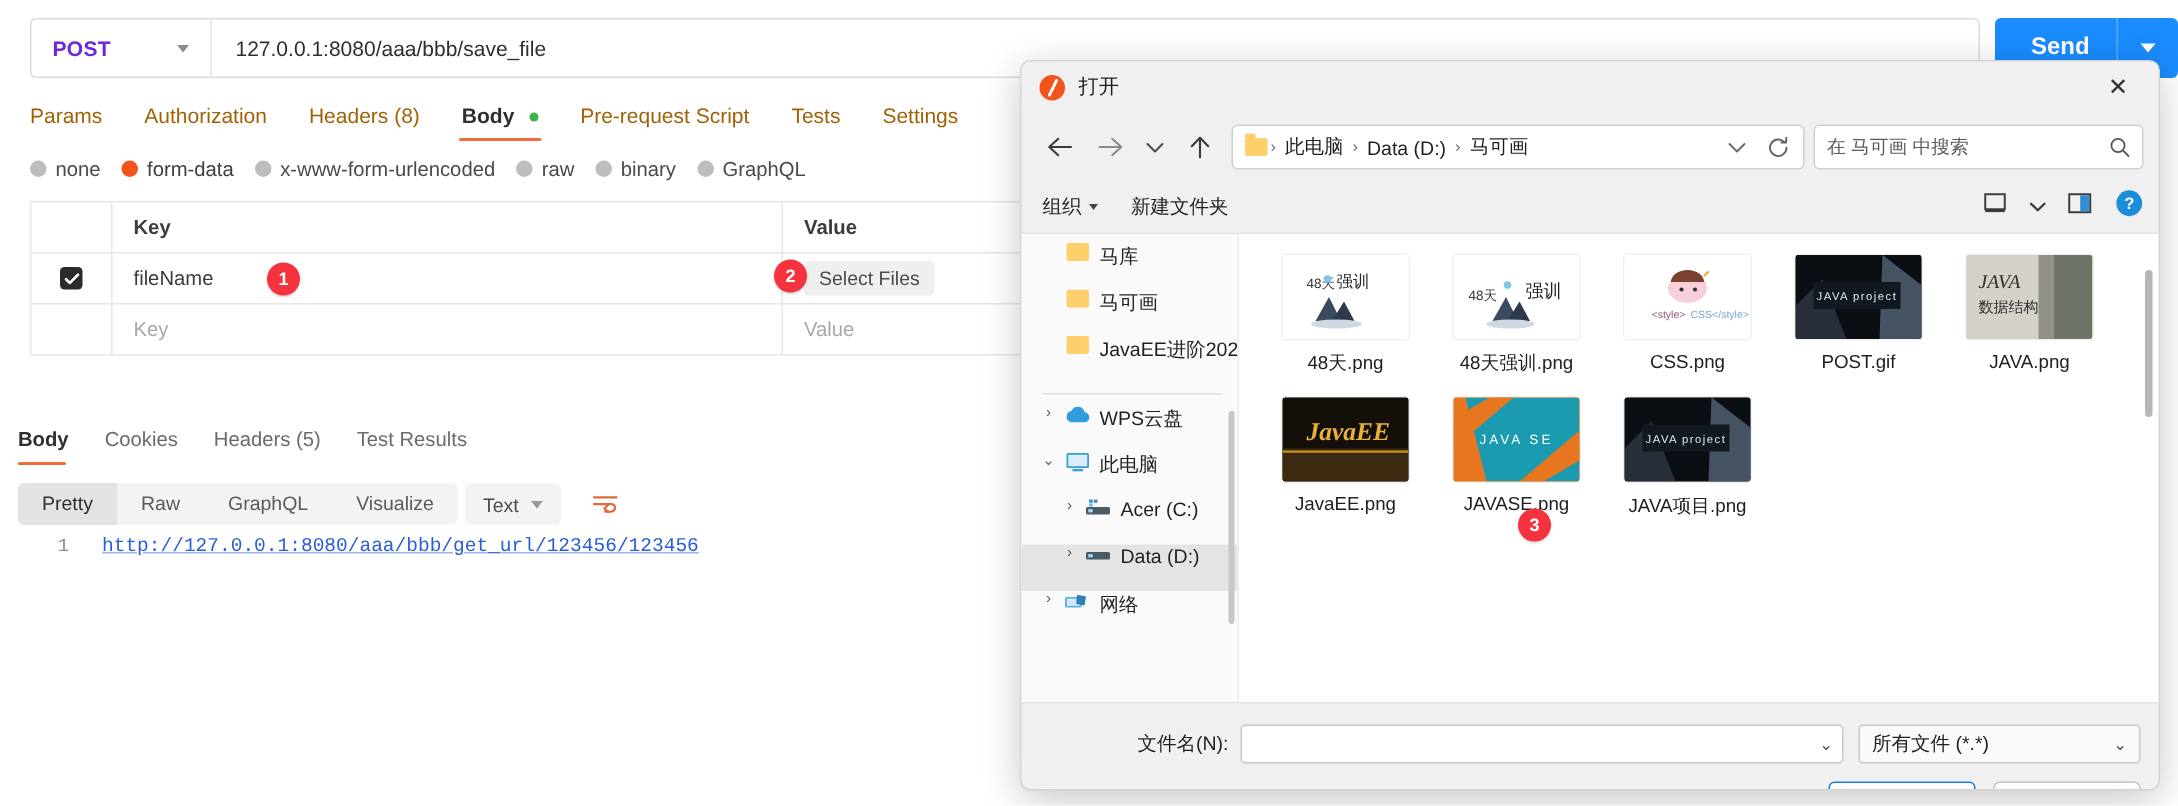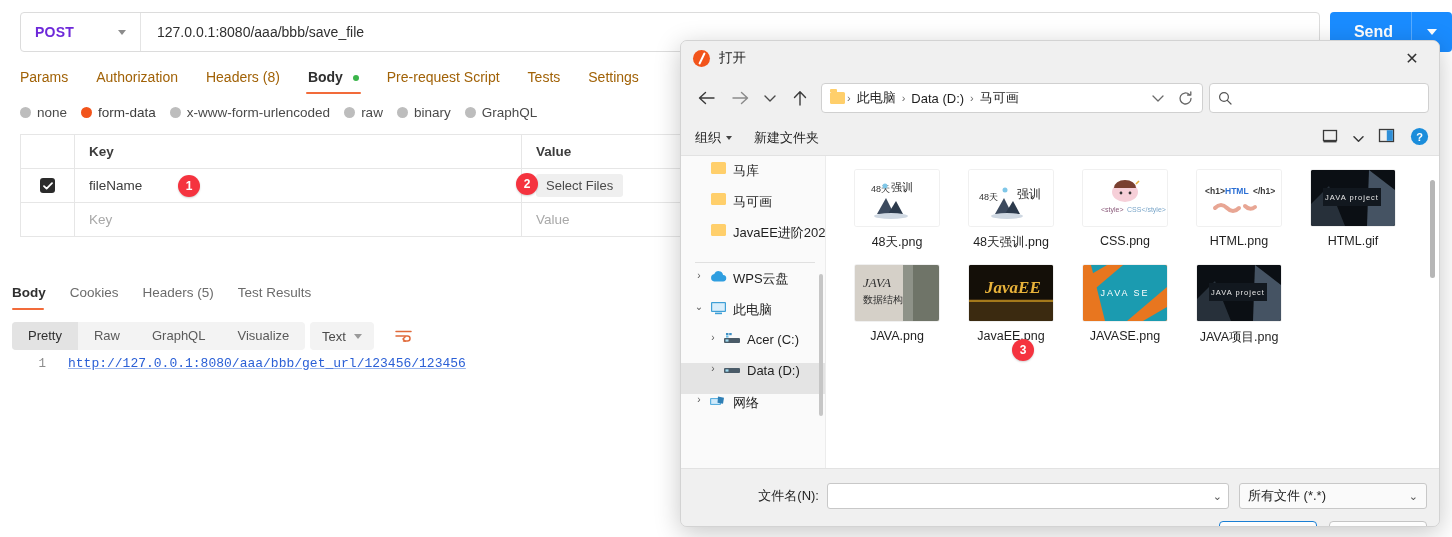--- a/index.html
+++ b/index.html
@@ -340,20 +340,21 @@
           <span class="refresh">
             <svg width="15" height="15" viewBox="0 0 15 15">
               <path d="M13 7.5a5.5 5.5 0 11-1.7-4" stroke="#666" stroke-width="1.3" fill="none" stroke-linecap="round"></path>
               <path d="M12.8 0.8v3.2H9.6" stroke="#666" stroke-width="1.3" fill="none" stroke-linecap="round" stroke-linejoin="round"></path>
             </svg>
           </span>
         </span>
       </div>
 
       <div class="searchbox">
+        <span class="ph2">在 马可画 中搜索</span>
         <svg width="14" height="14" viewBox="0 0 14 14">
             <circle cx="6" cy="6" r="4.4" stroke="#555" stroke-width="1.2" fill="none"></circle>
             <path d="M9.3 9.3 13 13" stroke="#555" stroke-width="1.2" stroke-linecap="round"></path>
           </svg>
       </div>
     </div>
 
     <div class="dlg-cmd">
       <span class="cmd">
         <span>组织</span>
@@ -517,45 +518,32 @@
                   <circle cx="38" cy="23" r="1.4" fill="#333"></circle>
                   <circle cx="47" cy="23" r="1.4" fill="#333"></circle>
                   <path d="M53 14l3-3" stroke="#e8b23a" stroke-width="1.6"></path>
                   <text x="18" y="42" font-size="7" fill="#8a5a7a" font-family="Liberation Sans, sans-serif">&lt;style&gt;</text>
                   <text x="44" y="42" font-size="7" fill="#7aa6c9" font-family="Liberation Sans, sans-serif">CSS&lt;/style&gt;</text>
                 </svg>
             </div>
             <div class="fname">CSS.png</div>
           </div>
 
-          <div class="fitem">
-            <div class="thumb" style="background:#fff;">
-              <svg width="84" height="56" viewBox="0 0 84 56">
-                  <rect width="84" height="56" fill="#fff"></rect>
-                  <text x="8" y="24" font-size="8.5" fill="#3a3a3a" font-family="Liberation Sans, sans-serif" font-weight="bold">&lt;h1&gt;</text>
-                  <text x="28" y="24" font-size="8.5" fill="#2b6fd4" font-family="Liberation Sans, sans-serif" font-weight="bold">HTML</text>
-                  <text x="56" y="24" font-size="8.5" fill="#3a3a3a" font-family="Liberation Sans, sans-serif" font-weight="bold">&lt;/h1&gt;</text>
-                  <path d="M18 38q6-6 12 0t12 0" stroke="#e8a694" stroke-width="4" fill="none" stroke-linecap="round"></path>
-                  <path d="M48 36q5 5 10 1" stroke="#e8a694" stroke-width="4" fill="none" stroke-linecap="round"></path>
-                </svg>
-            </div>
-            <div class="fname">HTML.png</div>
-          </div>
 
           <div class="fitem">
             <div class="thumb" style="background:#0d1117;">
               <svg width="84" height="56" viewBox="0 0 84 56">
                   <rect width="84" height="56" fill="#0b0f14"></rect>
                   <path d="M58 0l26 20v36H56z" fill="#5a6b7d" opacity=".75"></path>
                   <path d="M0 34l18-18 16 40H0z" fill="#3a4654" opacity=".6"></path>
                   <rect x="12" y="18" width="58" height="18" fill="#12181f"></rect>
                   <text x="41" y="30" font-size="7.5" fill="#e8e8e8" font-family="Liberation Sans, sans-serif" text-anchor="middle" letter-spacing="1">JAVA project</text>
                 </svg>
             </div>
-            <div class="fname">HTML.gif</div>
+            <div class="fname">POST.gif</div>
           </div>
 
           <div class="fitem">
             <div class="thumb" style="background:#cfcbc4;">
               <svg width="84" height="56" viewBox="0 0 84 56">
                   <rect width="84" height="56" fill="#d5d0c8"></rect>
                   <path d="M48 0h10v56H48z" fill="#8e9288"></path>
                   <path d="M58 0h26v56H58z" fill="#6f7468"></path>
                   <text x="8" y="22" font-size="13" fill="#2f2f2f" font-family="Liberation Serif, serif" font-style="italic">JAVA</text>
                   <text x="8" y="38" font-size="10" fill="#2f2f2f" font-family="Liberation Sans, sans-serif">数据结构</text>

